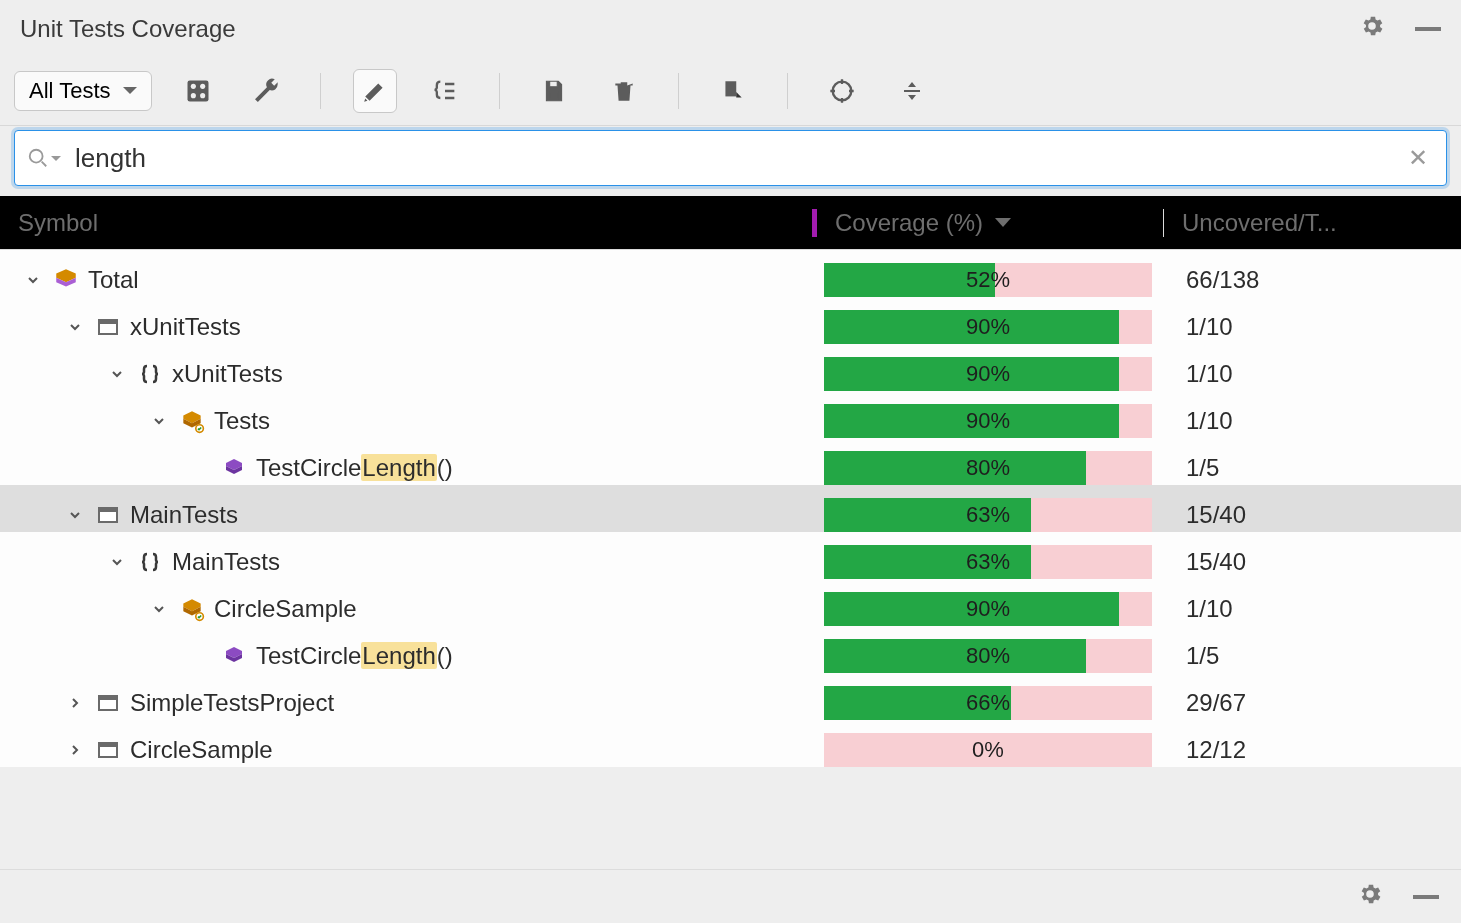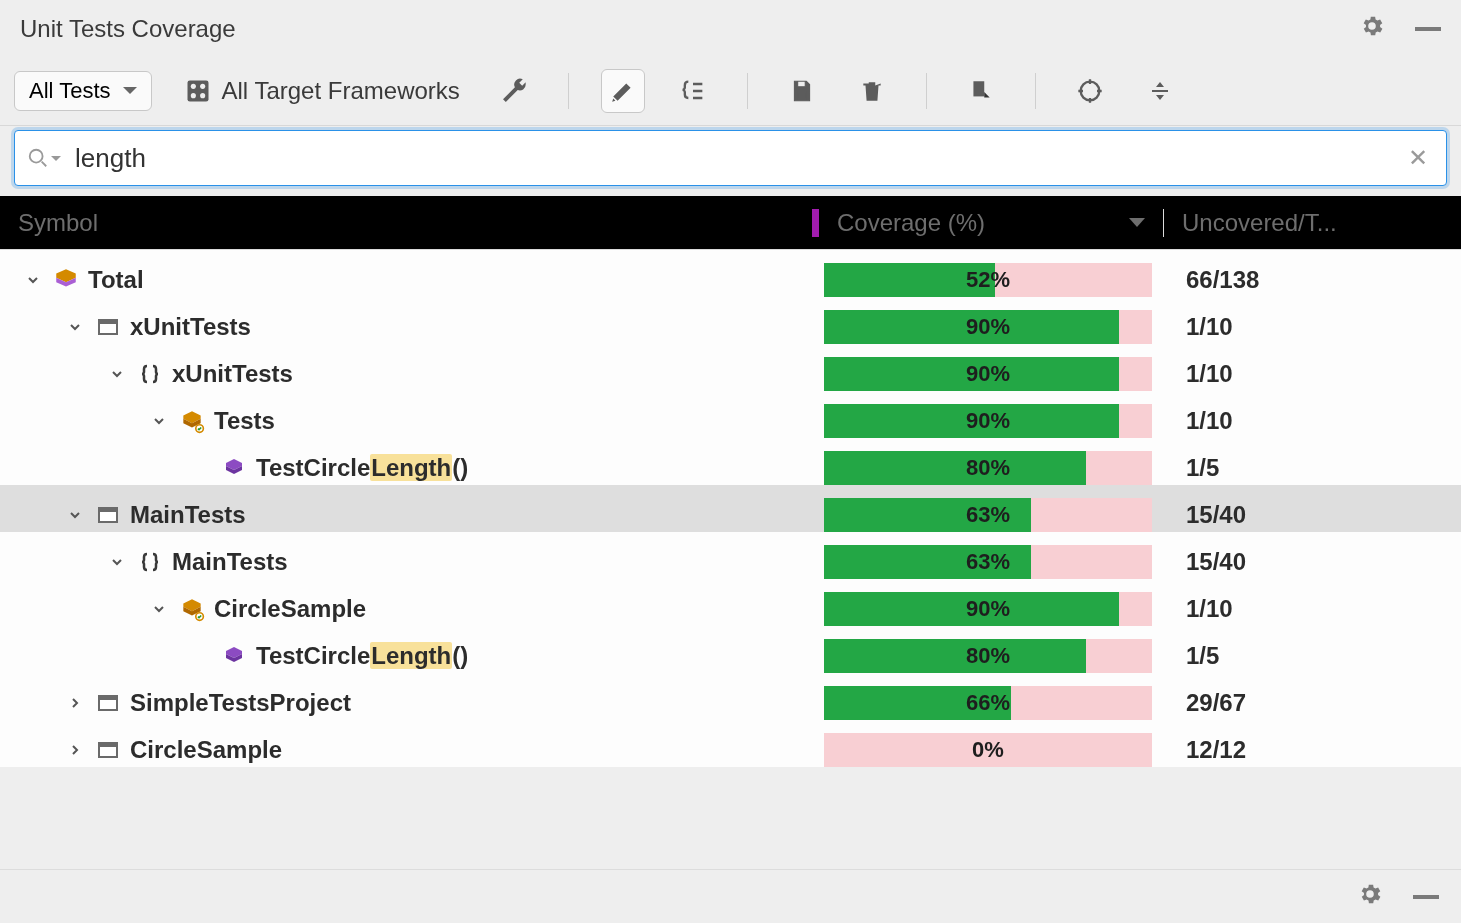--- a/index.html
+++ b/index.html
@@ -96,35 +96,34 @@
   .header-row {
     display: grid;
     grid-template-columns: 812px 352px 1fr;
     align-items: center;
     height: 54px;
     color:#6e6e6e;
     font-size: 24px;
     border-bottom: 1px solid #dcdcdc;
   }
   .header-row .hcell { padding: 0 18px; display:flex; align-items:center; gap:12px; }
-  .header-row .hcell.coverage { border-left:7px solid #a21caf; border-right:1px solid #dcdcdc; justify-content:space-between; }
+  .header-row .hcell.coverage { border-left:5px solid #a21caf; border-right:1px solid #dcdcdc; justify-content:flex-start; }
   .header-row .triangle-down {
     width: 0; height: 0;
     border-left: 8px solid transparent;
     border-right: 8px solid transparent;
     border-top: 9px solid #6e6e6e;
   }
 
   .body { background:#fdfdfd; }
   .row {
     display: grid;
     grid-template-columns: 812px 352px 1fr;
     align-items: center;
     height: 47px;
-    font-weight: bold;
   }
   .row.highlight { background:#dedede; }
   .sym-cell { display:flex; align-items:center; gap:8px; padding-left:14px; min-width:0; }
   .sym-cell .spacer { flex:0 0 auto; }
   .expander {
     width: 22px; height:22px; display:flex; align-items:center; justify-content:center;
     cursor:pointer; color:#555; flex:0 0 22px;
   }
   .exp-open svg, .exp-closed svg { display:block; }
   .none-expander { width:22px; flex:0 0 22px; }
@@ -179,21 +178,20 @@
   </button>
 
   <span class="frameworks">
     <svg width="28" height="28" viewBox="0 0 24 24" fill="#5c5c5c">
         <rect x="3" y="3" width="18" height="18" rx="2"></rect>
         <circle cx="8" cy="8" r="2.2" fill="#eee"></circle>
         <circle cx="16" cy="8" r="2.2" fill="#eee"></circle>
         <circle cx="8" cy="16" r="2.2" fill="#eee"></circle>
         <circle cx="16" cy="16" r="2.2" fill="#eee"></circle>
       </svg>
-    <span>All Target Frameworks</span>
   </span>
 
   <span class="tool">
     <svg width="28" height="28" viewBox="0 0 24 24" fill="#5c5c5c">
         <path d="M22 6.5a5 5 0 0 1-6.8 4.7L5 21.4 2.6 19l10.2-10.2A5 5 0 0 1 19.5 2l-3 3 2.5 2.5 3-3Z"></path>
       </svg>
   </span>
   <span class="sep"></span>
 
   <span class="tool bordered">

